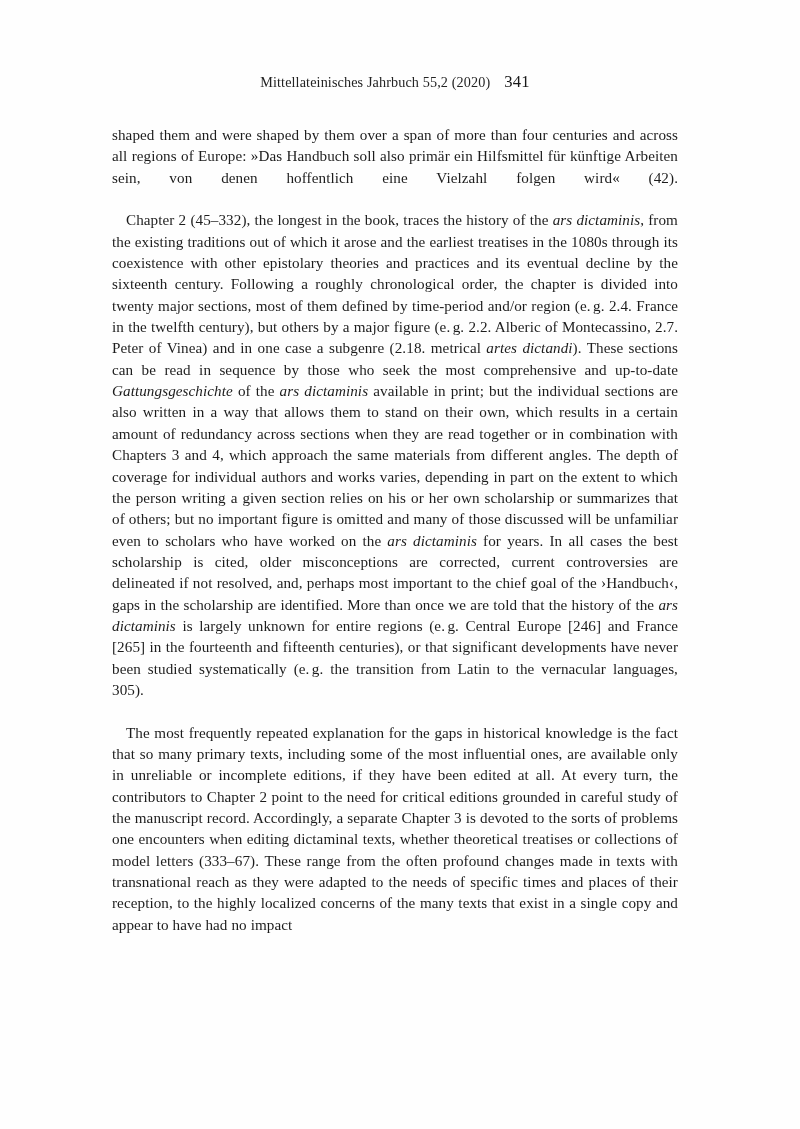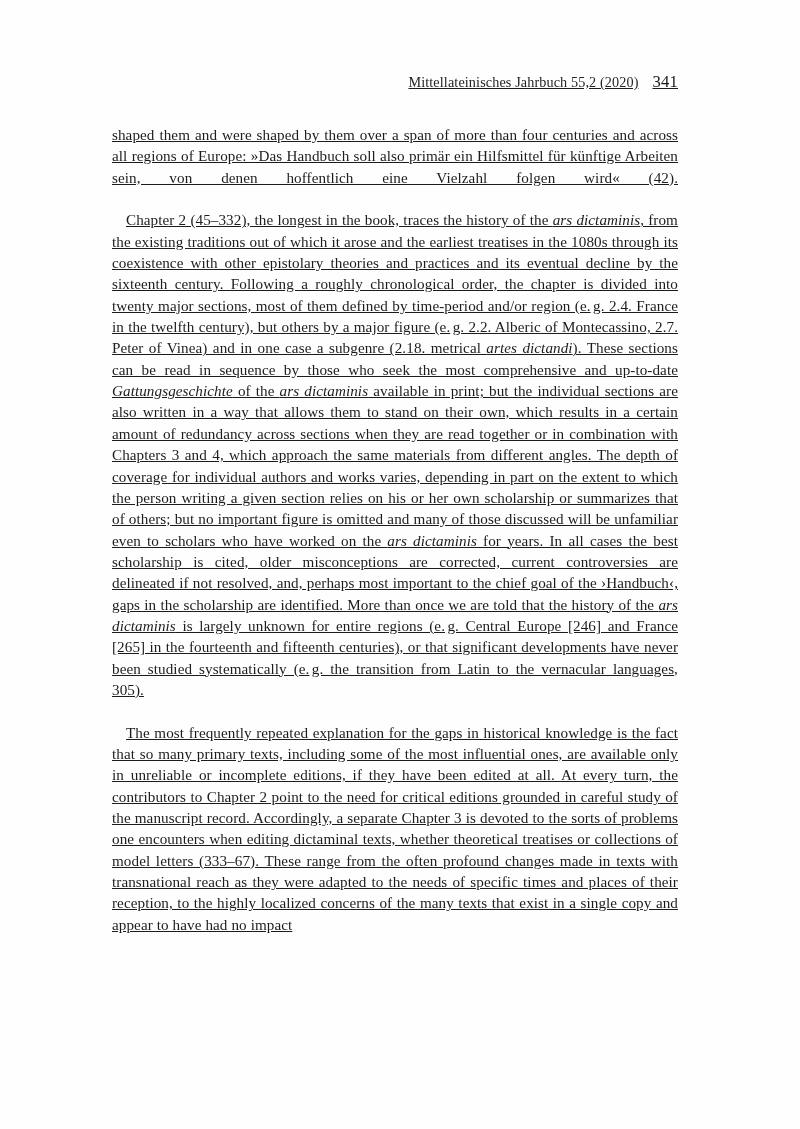--- a/index.html
+++ b/index.html
@@ -23,24 +23,23 @@
     background: #fefefe;
     box-sizing: border-box;
   }
 
   
   .running-head {
     position: absolute;
     left: 112px;
     top: 74px;
     width: 566px;
-    text-align: right;
+    text-align: center;
     white-space: nowrap;
     line-height: 1;
-    text-decoration: underline;
   }
   .running-head .journal {
     font-size: 14.2px;
     letter-spacing: 0.12px;
     color: #232323;
   }
   .running-head .folio {
     font-size: 16.6px;
     color: #181818;
     margin-left: 14px;
@@ -59,21 +58,20 @@
     margin: 0;
     font-size: 15.15px;
     line-height: 21.35px;
     text-align: justify;
     text-justify: inter-word;
     hyphens: manual;
     -webkit-hyphens: manual;
     color: #1c1c1c;
     letter-spacing: 0.005em;
     word-spacing: 0.005em;
-    text-decoration: underline;
   }
   p.para.indent {
     text-indent: 14px;
   }
   
   p.para::after {
     content: "";
     display: inline-block;
     width: 100%;
   }

